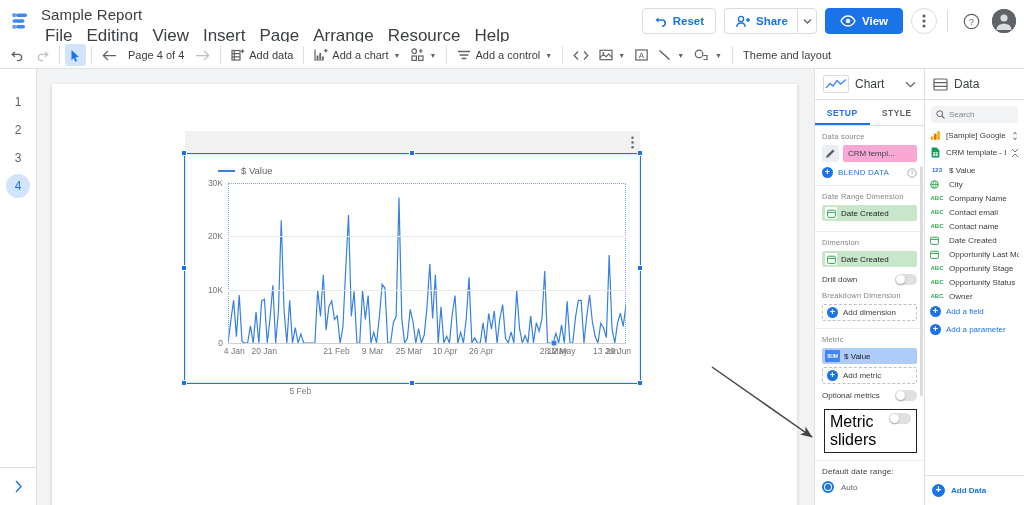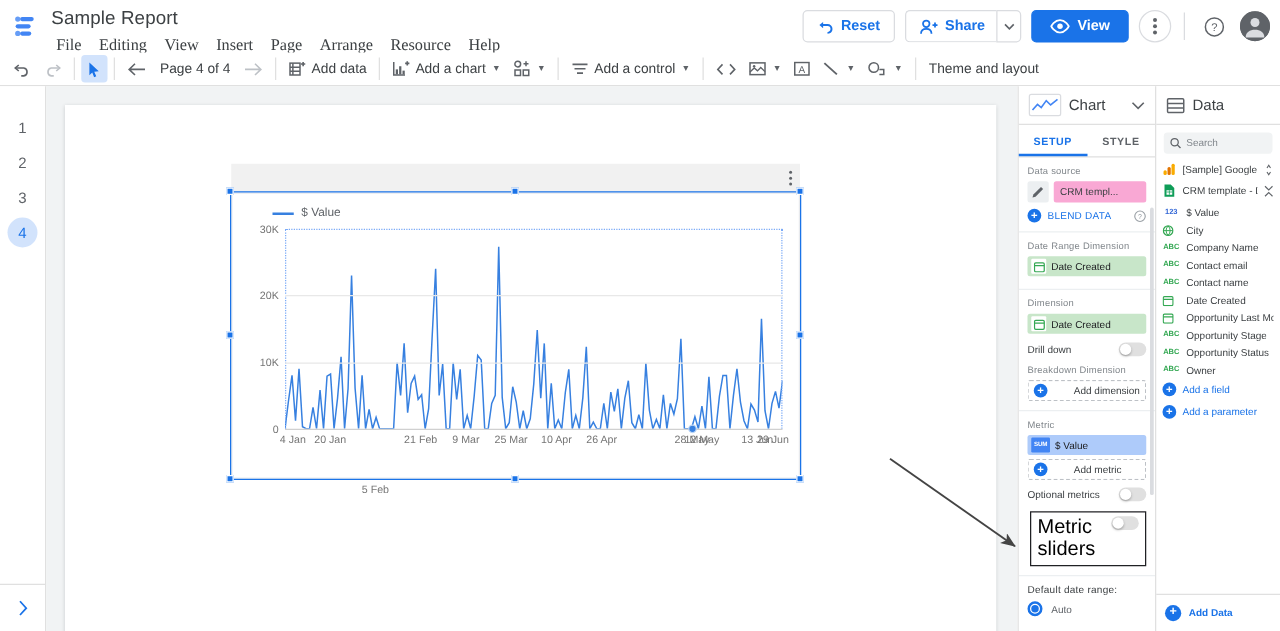--- a/index.html
+++ b/index.html
@@ -17,22 +17,22 @@
     background: #fff; display: flex; align-items: flex-start;
   }
   .logo { position: absolute; left: 10px; top: 10px; width: 22px; height: 22px; }
   .title-block { position: absolute; left: 38px; top: 5px; }
   .doc-title {
     font-size: 15px; color: #3c4043; letter-spacing: .1px; line-height: 18px;
     padding: 1px 3px; border-radius: 2px;
   }
   .menubar { display: flex; gap: 0; margin-top: 2px; margin-left: 0px; }
   .menubar .mi {
-    font-size: 13px; color: #3c4043; padding: 2px 7px; border-radius: 3px;
-    cursor: default; line-height: 14px; font-family: Liberation Serif, serif;
+    font-size: 17px; color: #3c4043; padding: 2px 7px; border-radius: 3px;
+    cursor: default; line-height: 14px;
   }
 
   .header-right {
     position: absolute; right: 8px; top: 8px; display: flex; align-items: center; gap: 8px;
   }
   .btn-outline {
     height: 26px; border: 1px solid #dadce0; border-radius: 4px; background: #fff;
     display: flex; align-items: center; gap: 5px; padding: 0 11px;
     font-size: 11.5px; color: #1a73e8; font-weight: bold; cursor: pointer;
   }
@@ -213,21 +213,21 @@
   .chip-txt { font-size: 8px; color: #202124; white-space: nowrap; overflow: hidden; }
   .chip.metric { background: #aecbfa; }
   .chip.metric .chip-ico {
     background: #4285f4; color: #fff; font-size: 5px; font-weight: bold;
     width: 15px; letter-spacing: -.2px;
   }
   .dashbox {
     height: 17px; border: 1px dashed #bdc1c6; border-radius: 2px; display: flex;
     align-items: center; gap: 5px; padding-left: 4px; cursor: pointer; margin-top: 2px;
   }
-  .dashbox-txt { font-size: 8px; color: #3c4043; margin-left: 16px; }
+  .dashbox-txt { font-size: 8px; color: #3c4043; }
   .plusblue {
     width: 11px; height: 11px; border-radius: 50%; background: #1a73e8;
     color: #fff; font-size: 9px; line-height: 10px; text-align: center;
     font-weight: bold; flex-shrink: 0;
   }
   .toggle-row {
     display: flex; align-items: center; justify-content: space-between;
     padding: 4px 0; margin-top: 2px;
   }
   .toggle-row .t-label { font-size: 8px; color: #3c4043; }

